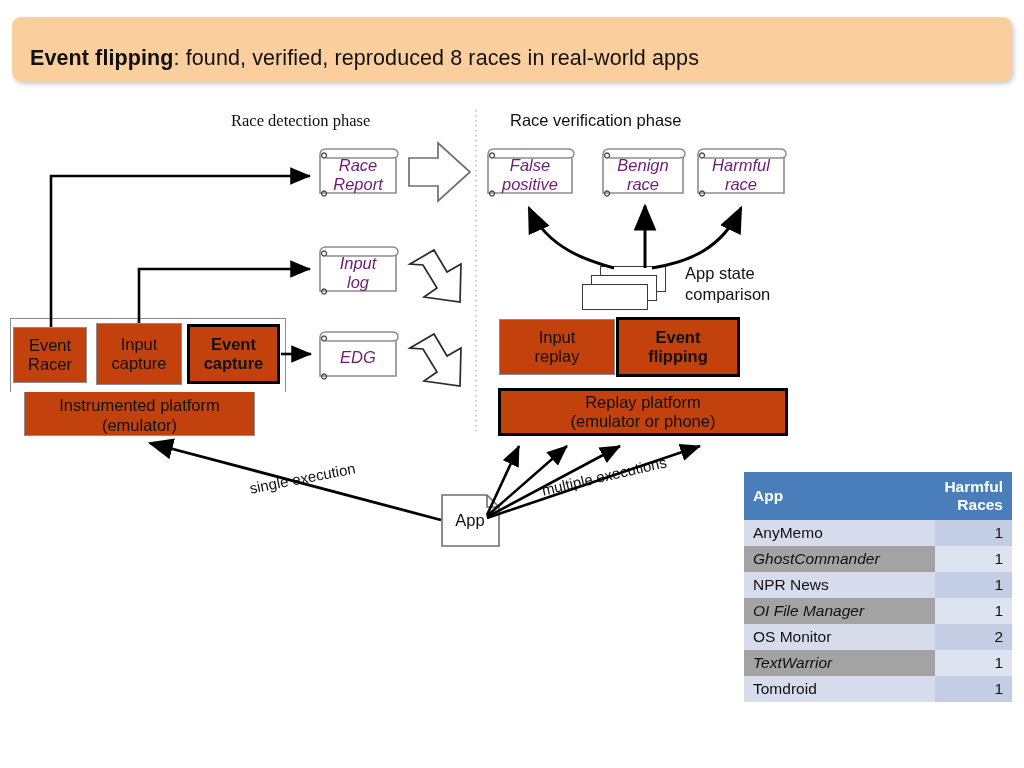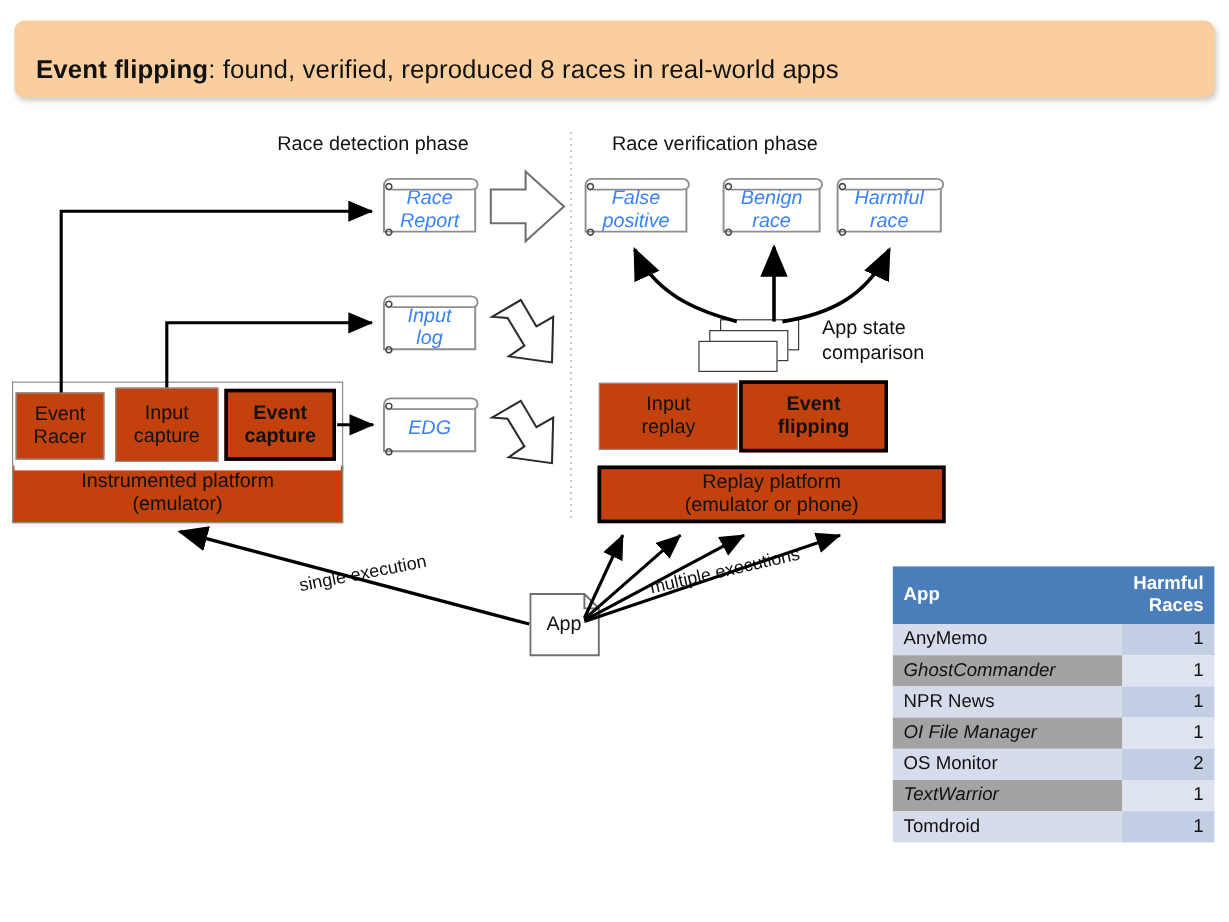--- a/index.html
+++ b/index.html
@@ -41,21 +41,21 @@
   .plain-box.thick-plain { border: 3px solid #000; font-weight: normal; }
 
   
   .doc {
     position:absolute;
   }
   .doc svg { position:absolute; left:0; top:0; overflow:visible; }
   .doc .doc-label {
     position:absolute; left:0; right:0; top:0; bottom:0;
     display:flex; align-items:center; justify-content:center;
-    font-style: italic; font-size:16.5px; color:#3b82f6; line-height:1.12;
+    font-style: italic; font-size:16.5px; color:#701a75; line-height:1.12;
     text-align:center; padding-top:7px; white-space:pre-line;
   }
 
   
   #wires { position:absolute; left:0; top:0; width:1024px; height:768px; overflow:visible; }
 
   
   #app-note-label {
     position:absolute; left:443px; top:496px; width:54px; height:48px;
     display:flex; align-items:center; justify-content:center;
@@ -97,24 +97,24 @@
 <body>
 
 <div id="slide">
 
   <div id="title-banner">
     <div id="title-text">
       <b>Event flipping</b><span>: found, verified, reproduced 8 races in real-world apps</span>
     </div>
   </div>
 
-  <div class="phase-label" style="left:231px; top:111px;">Race detection phase</div>
+  <div class="phase-label" style="left:231px; top:111px;font-family:Liberation Serif, serif;">Race detection phase</div>
   <div class="phase-label" style="left:510px; top:111px;">Race verification phase</div>
 
-  <div class="plain-box" style="left:10px; top:388px; width:276px; height:48px; align-items:flex-start; padding-top:3px;">
+  <div class="plain-box" style="left:24px; top:388px; width:231px; height:48px; align-items:flex-end; padding-top:3px;">
     <span style="white-space:pre-line;">Instrumented platform
 (emulator)</span>
   </div>
 
   <div style="position:absolute; left:10px; top:318px; width:276px; height:74px; border:1.6px solid #8d8d8d; border-bottom:none; background:transparent;"></div>
   <div style="position:absolute; left:12px; top:386px; width:272px; height:6px; background:#fff;"></div>
 
   <div class="plain-box" style="left:13px; top:327px; width:74px; height:56px;">
     <span style="white-space:pre-line;">Event
 Racer</span>

